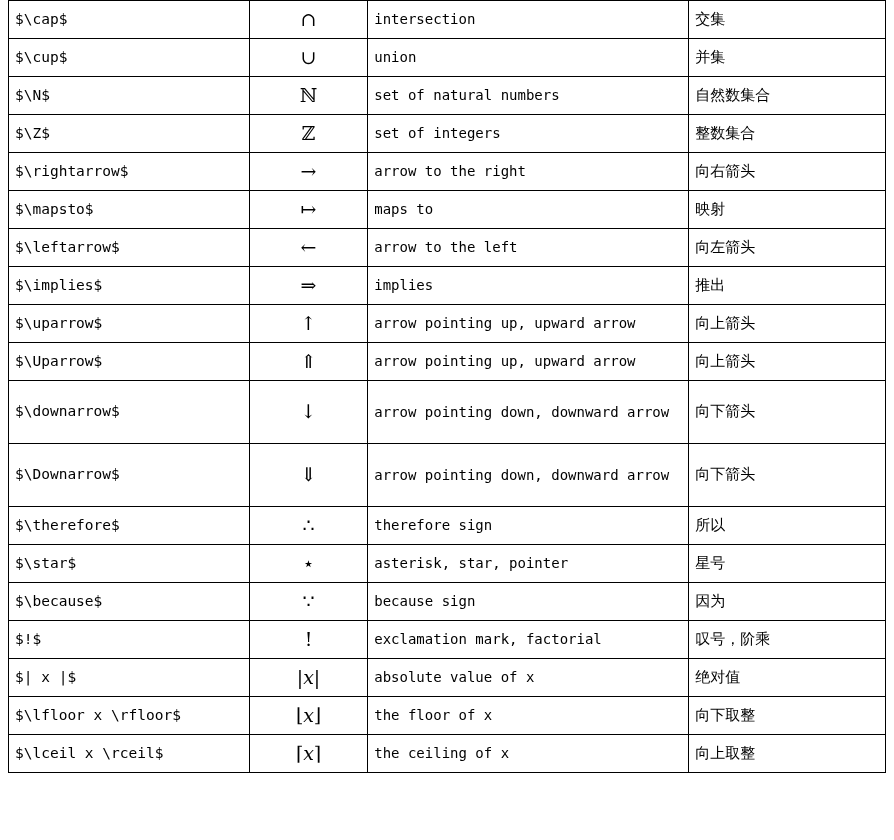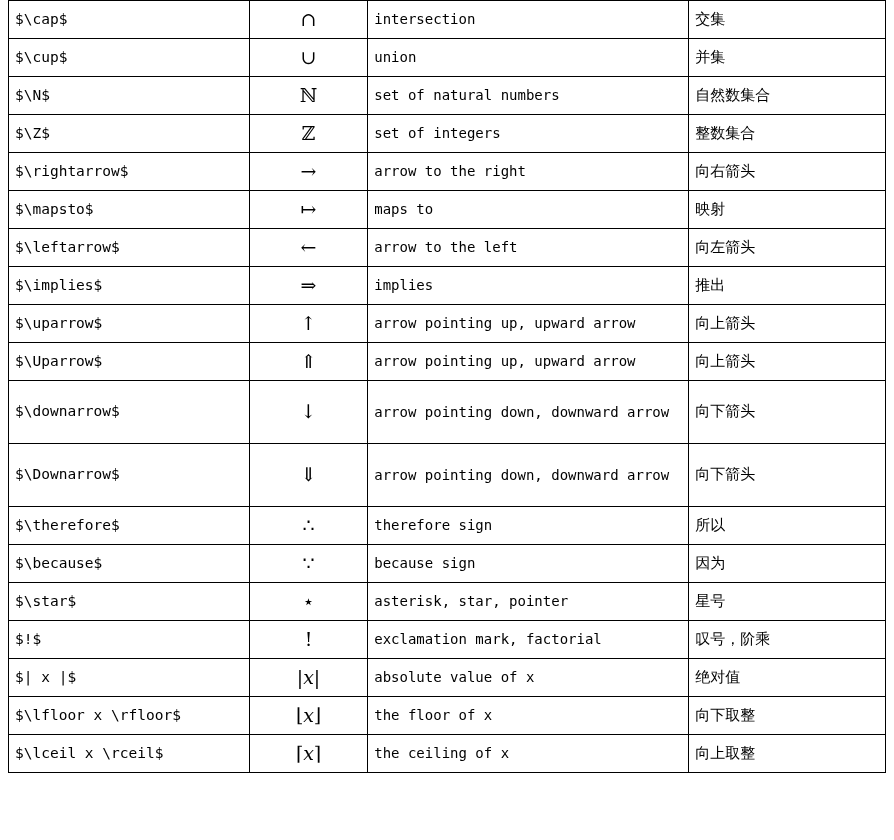--- a/index.html
+++ b/index.html
@@ -146,30 +146,30 @@
           <td class="desc">arrow pointing down, downward arrow</td>
           <td class="cn">向下箭头</td>
         </tr>
         <tr class="norm">
           <td class="code">$\therefore$</td>
           <td class="sym">∴</td>
           <td class="desc">therefore sign</td>
           <td class="cn">所以</td>
         </tr>
         <tr class="norm">
+          <td class="code">$\star$</td>
+          <td class="sym">⋆</td>
+          <td class="desc">asterisk, star, pointer</td>
+          <td class="cn">星号</td>
+        </tr>
+        <tr class="norm">
           <td class="code">$\because$</td>
           <td class="sym">∵</td>
           <td class="desc">because sign</td>
           <td class="cn">因为</td>
-        </tr>
-        <tr class="norm">
-          <td class="code">$\star$</td>
-          <td class="sym">⋆</td>
-          <td class="desc">asterisk, star, pointer</td>
-          <td class="cn">星号</td>
         </tr>
         <tr class="norm">
           <td class="code">$!$</td>
           <td class="sym">!</td>
           <td class="desc">exclamation mark, factorial</td>
           <td class="cn">叹号，阶乘</td>
         </tr>
         <tr class="norm">
           <td class="code">$| x |$</td>
           <td class="sym">|𝑥|</td>

